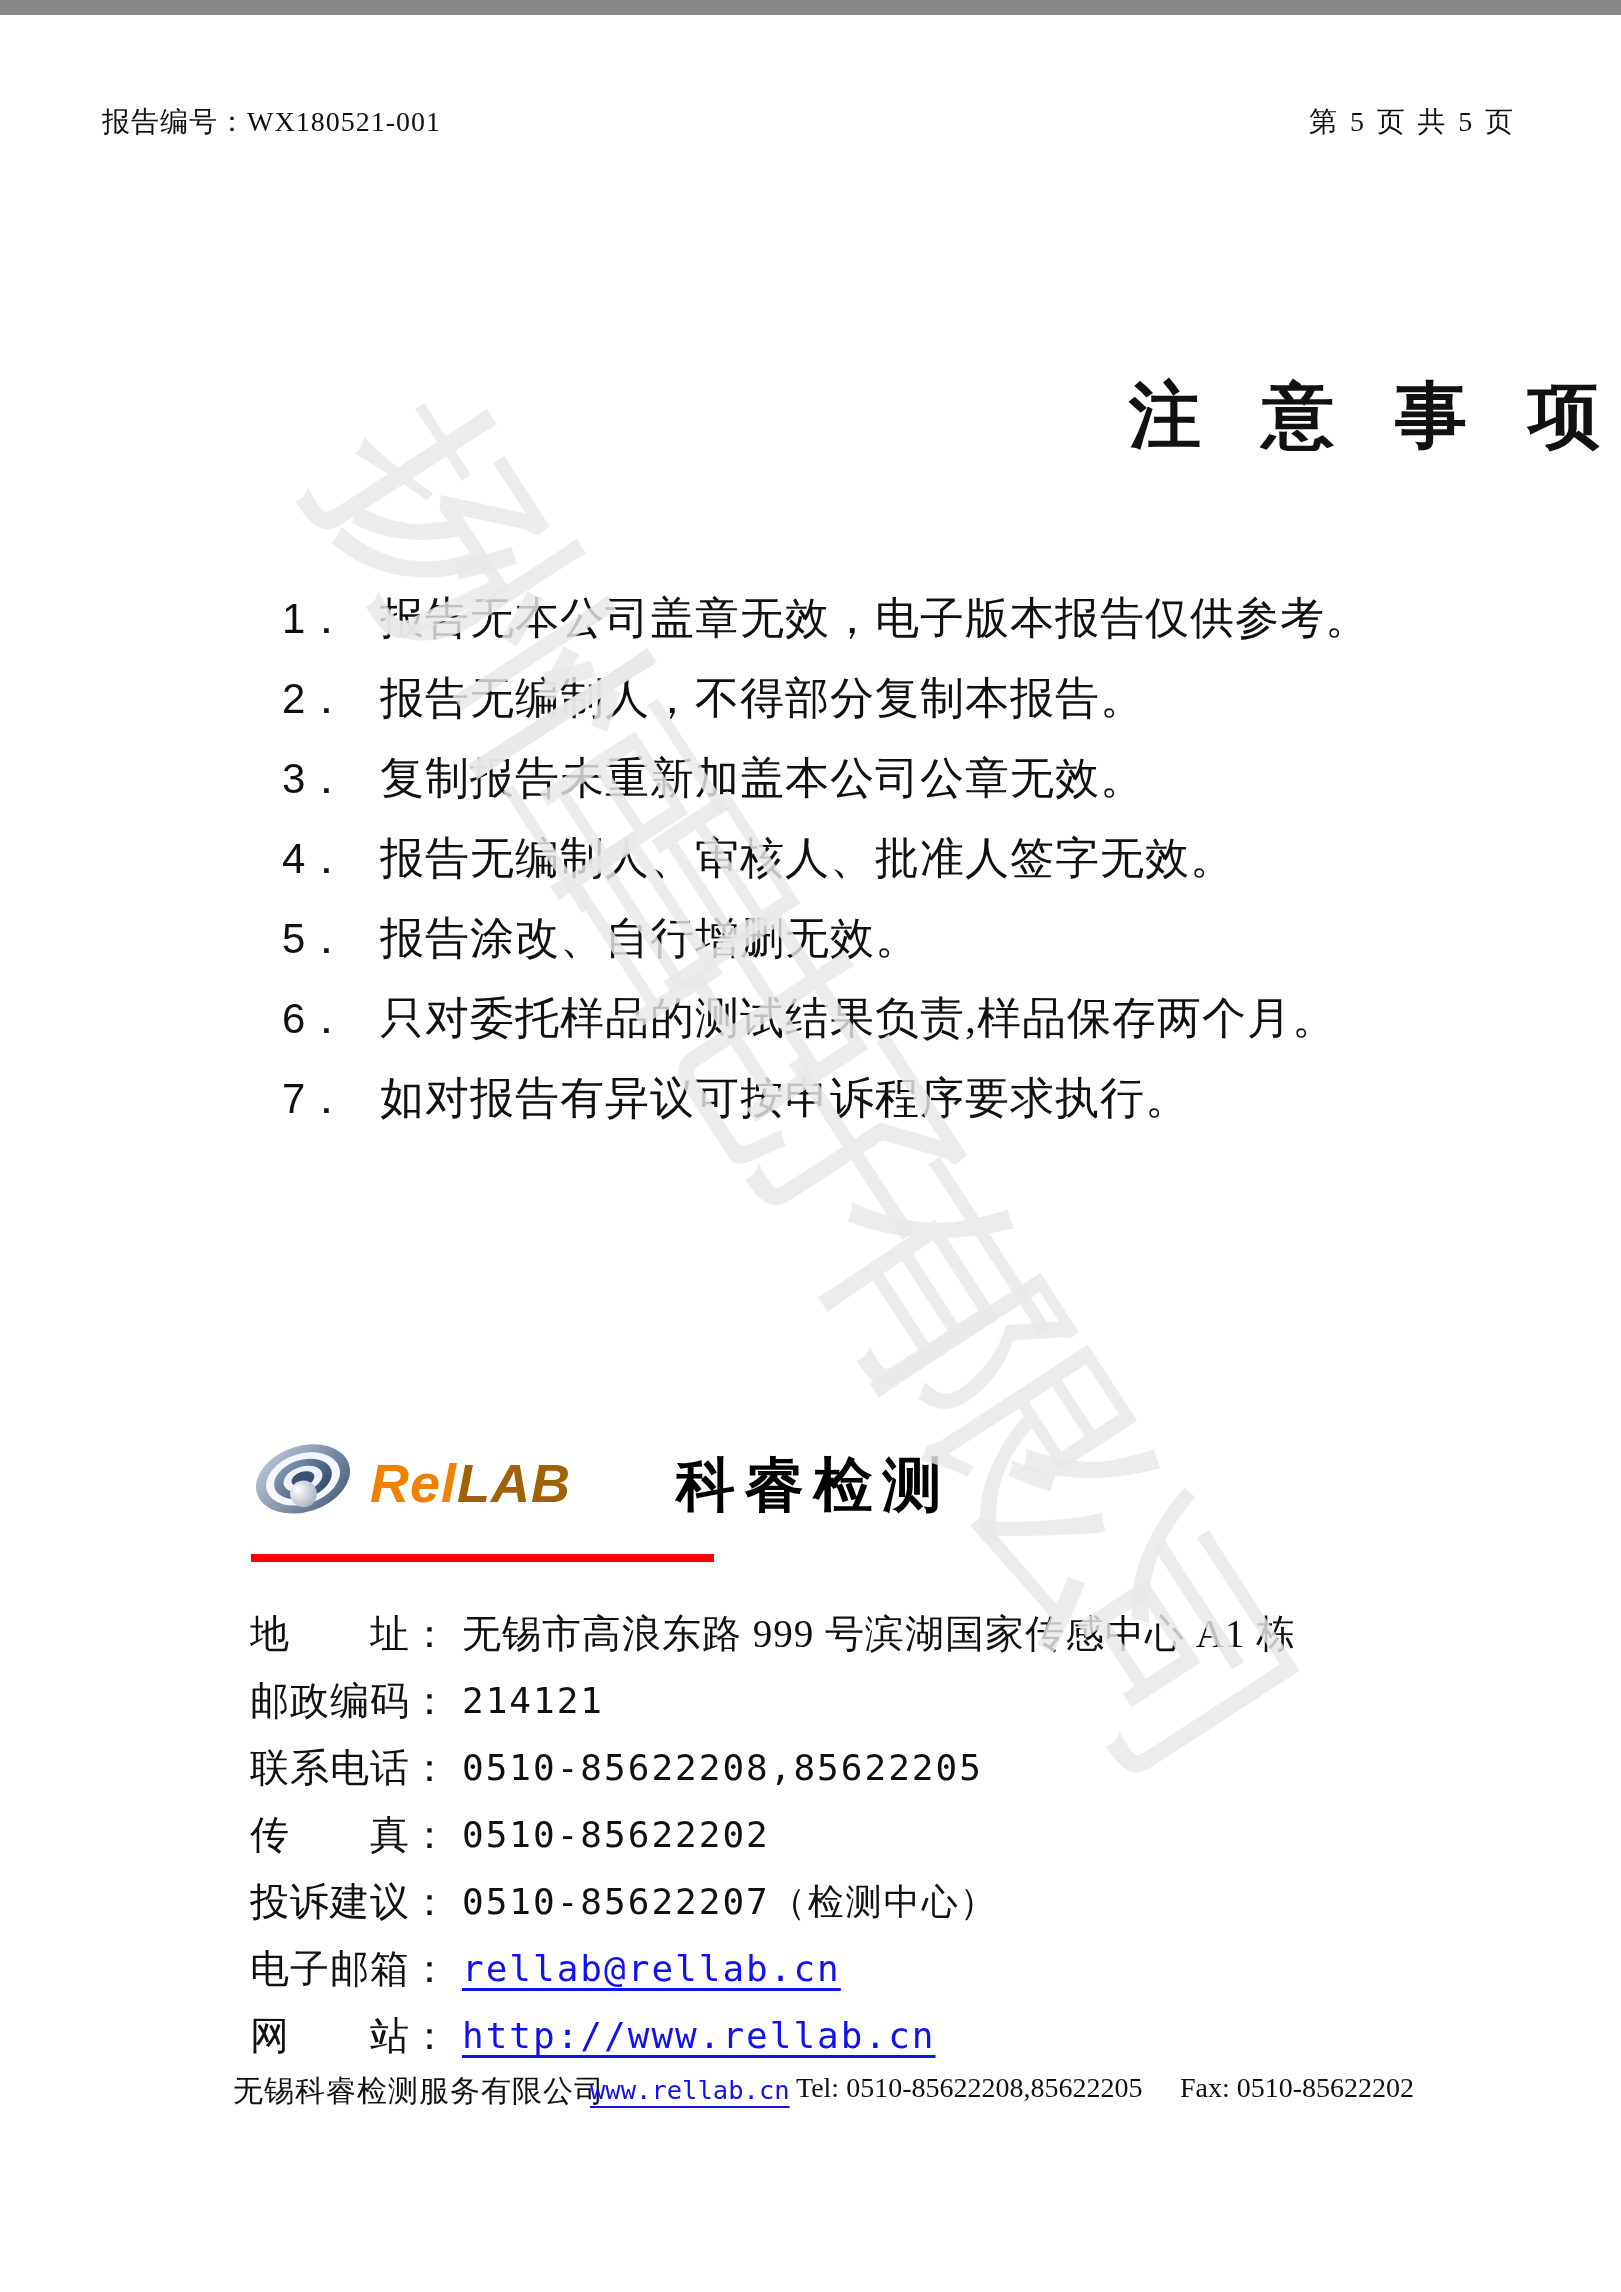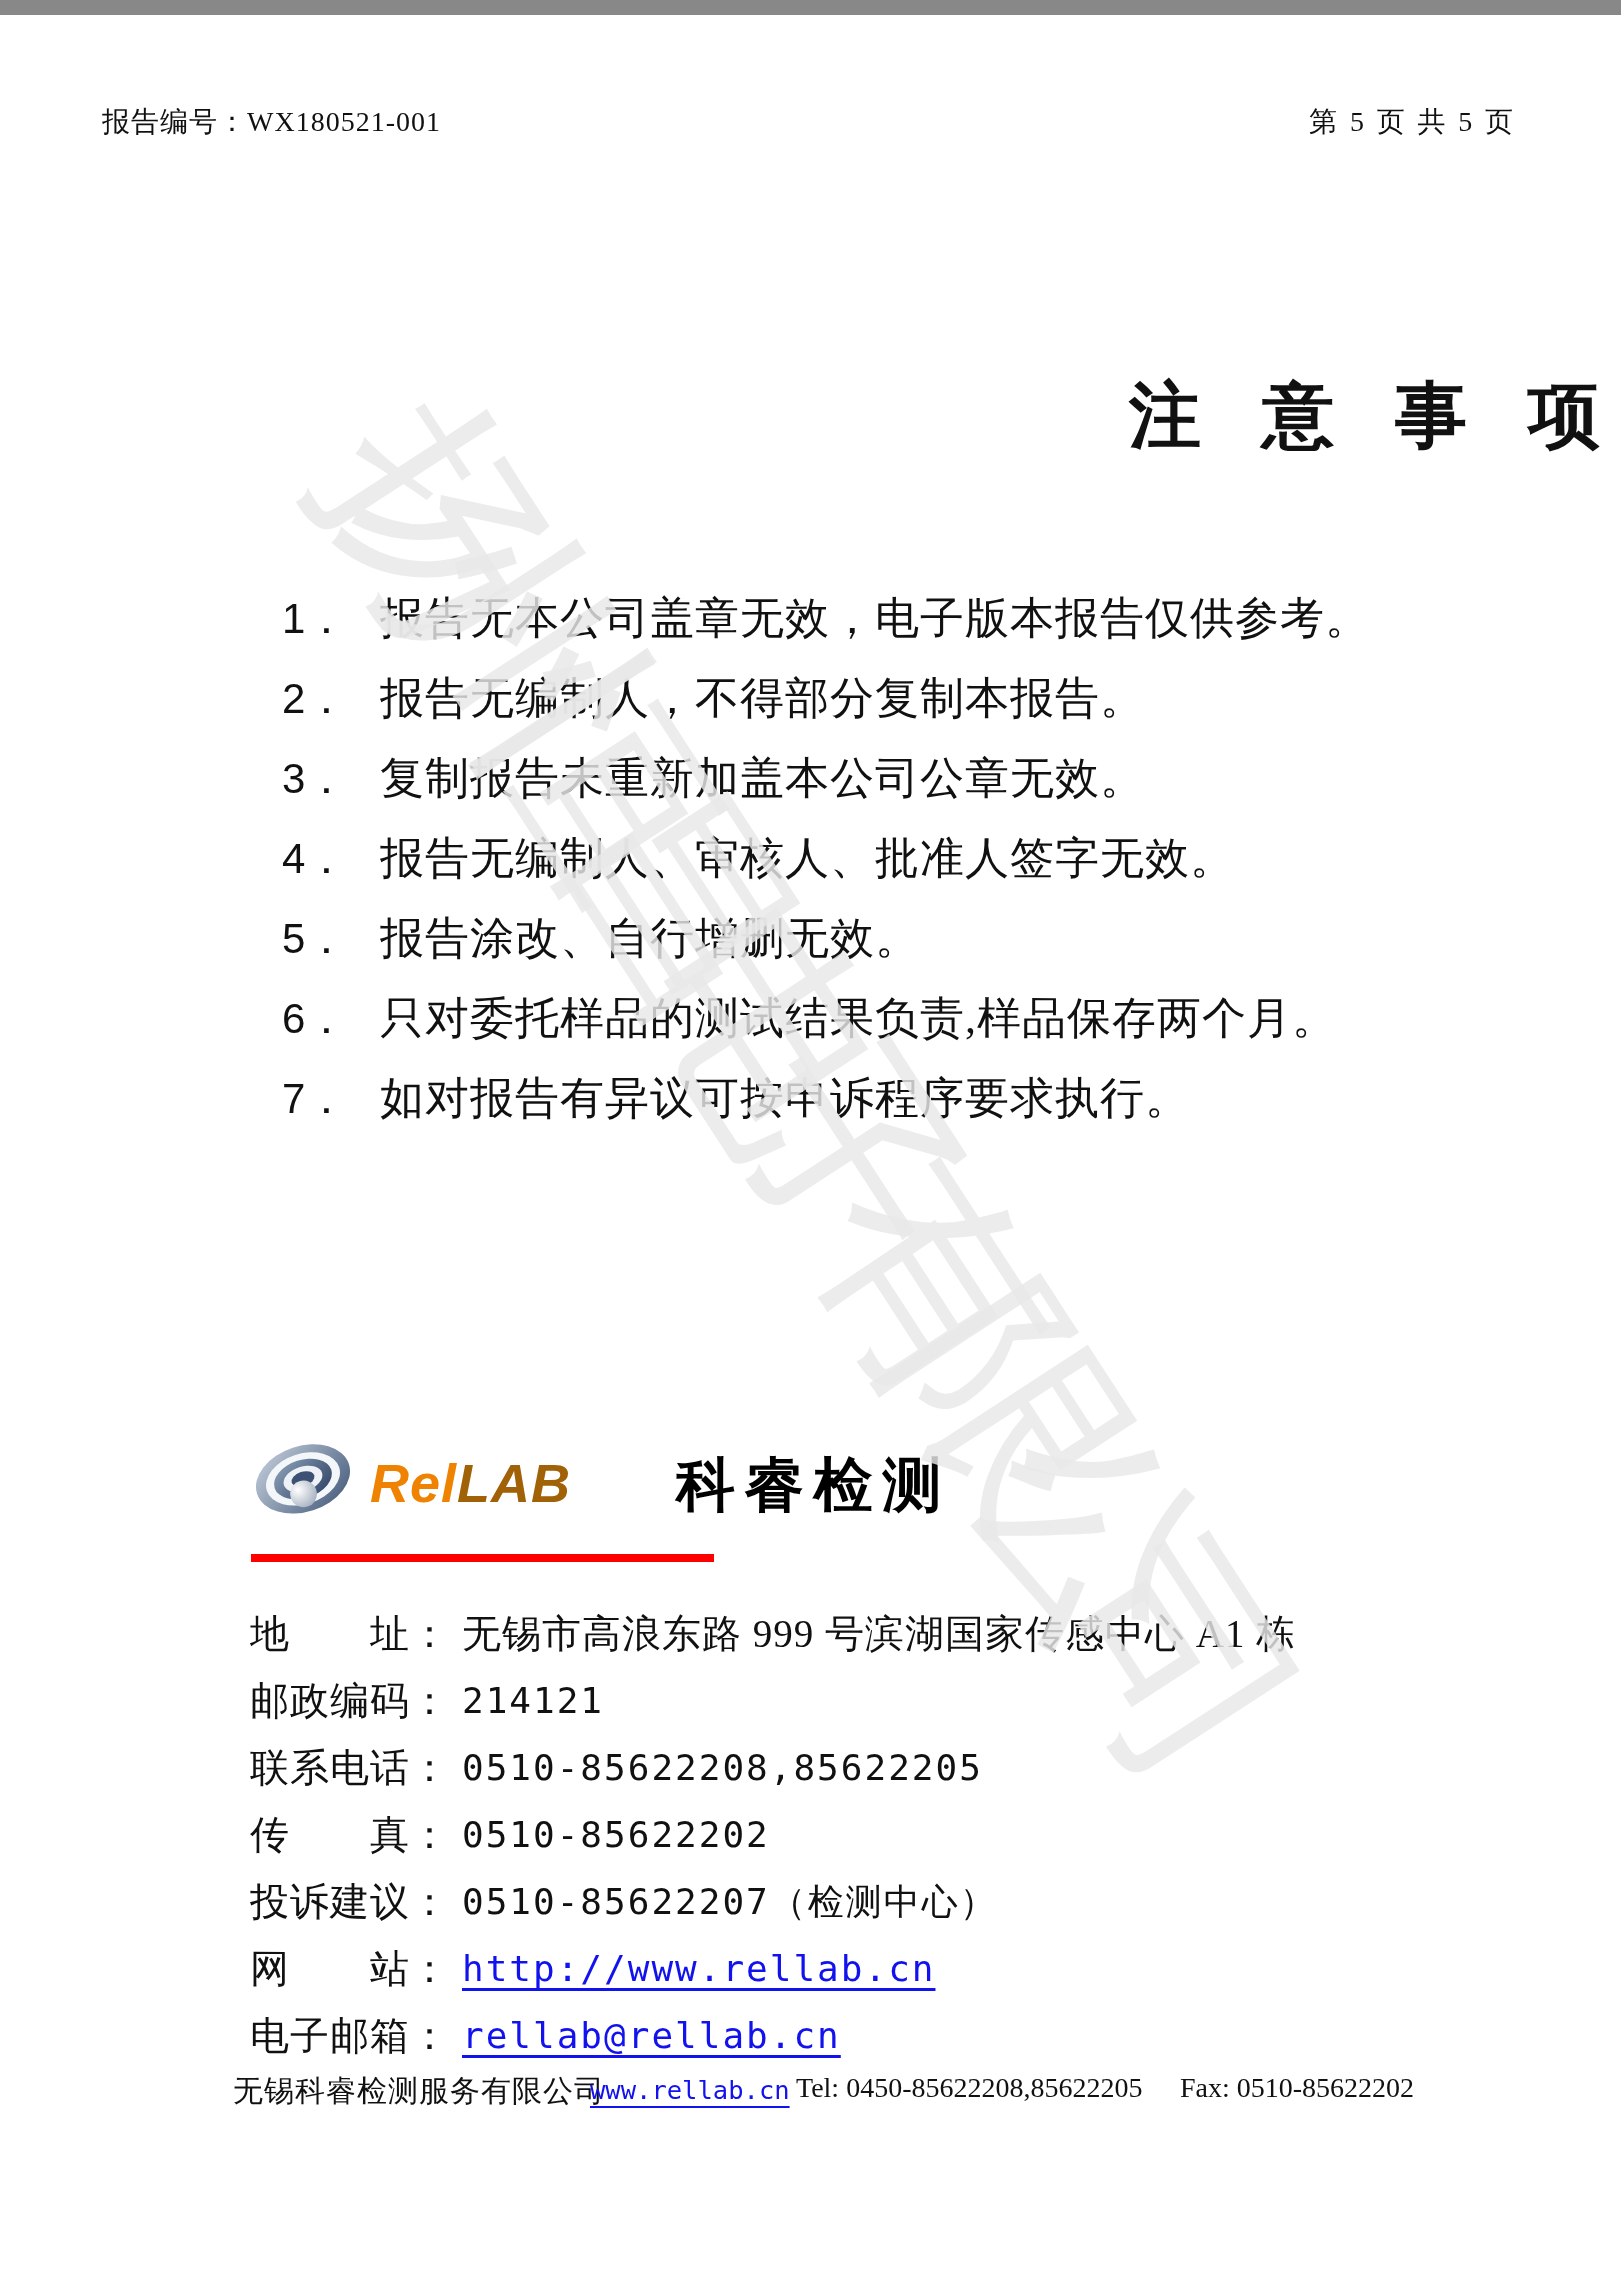--- a/index.html
+++ b/index.html
@@ -155,30 +155,30 @@
     </div>
     <div class="contact-row">
       <span class="lbl">传　　真：</span>
       <span class="val">0510-85622202</span>
     </div>
     <div class="contact-row">
       <span class="lbl">投诉建议：</span>
       <span class="val">0510-85622207（检测中心）</span>
     </div>
     <div class="contact-row">
+      <span class="lbl">电子邮箱：</span>
+      <span class="val link">rellab@rellab.cn</span>
+    </div>
+    <div class="contact-row">
       <span class="lbl">网　　站：</span>
       <span class="val link">http://www.rellab.cn</span>
-    </div>
-    <div class="contact-row">
-      <span class="lbl">电子邮箱：</span>
-      <span class="val link">rellab@rellab.cn</span>
     </div>
   </div>
 
   <div class="footer">
     <span class="f-company">无锡科睿检测服务有限公司</span>
     <span class="f-site link">www.rellab.cn</span>
-    <span class="f-tel">Tel: 0450-85622208,85622205</span>
+    <span class="f-tel">Tel: 0510-85622208,85622205</span>
     <span class="f-fax">Fax: 0510-85622202</span>
   </div>
 
 </div>
 
 
 </body></html>

